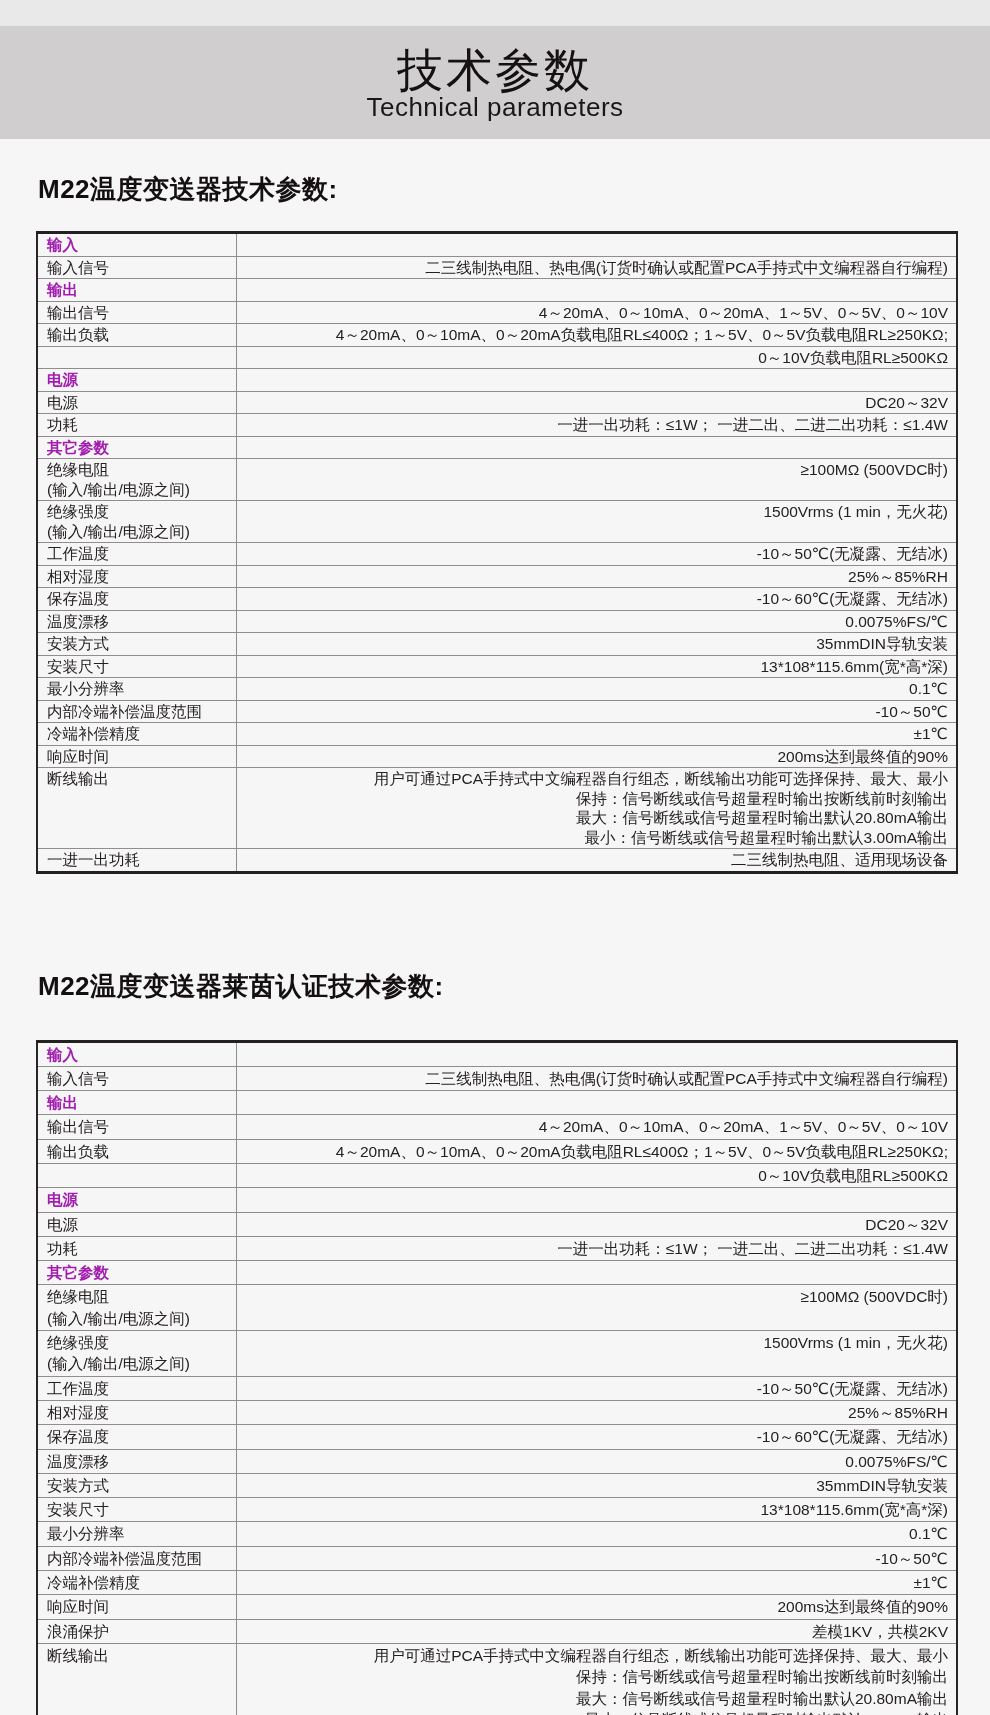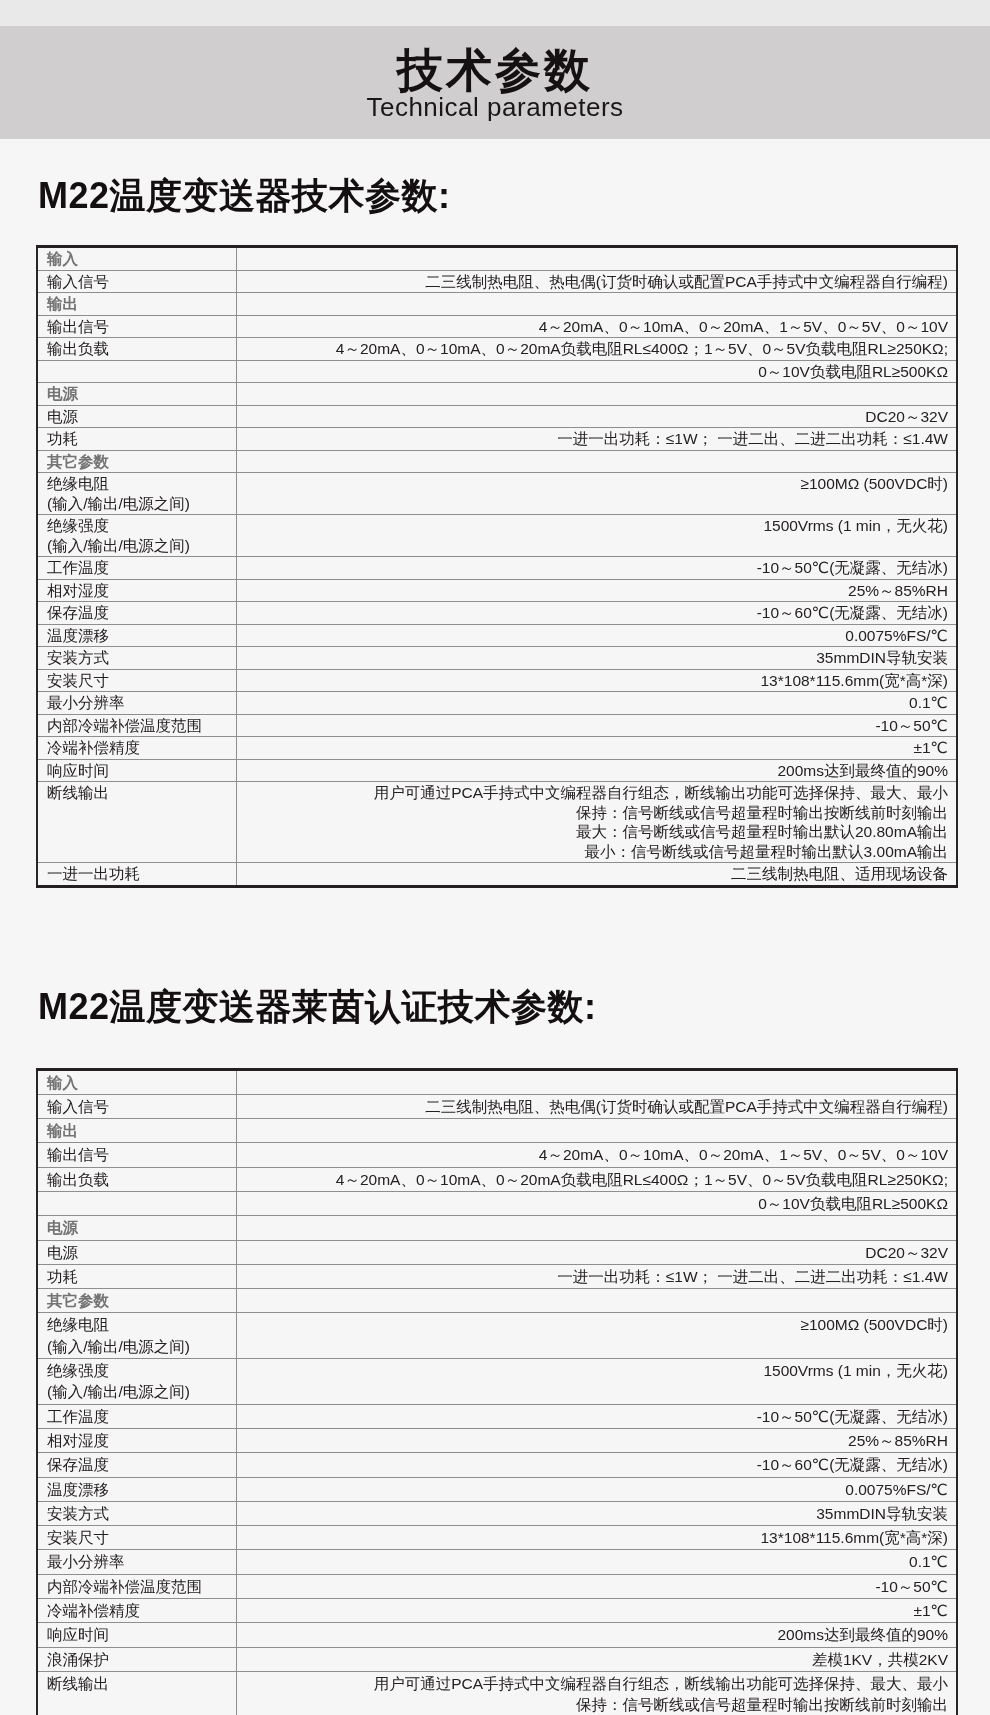--- a/index.html
+++ b/index.html
@@ -25,36 +25,36 @@
     background: #d0cecf;
     display: flex;
     flex-direction: column;
     align-items: center;
     justify-content: center;
   }
   .band .title {
     margin: 0;
     font-size: 46px;
     line-height: 48px;
-    font-weight: bold;
+    font-weight: normal;
     letter-spacing: 3px;
     color: #151113;
   }
   .band .subtitle {
     font-size: 26px;
     line-height: 24px;
     margin-top: 1px;
     letter-spacing: 0.5px;
     color: #1b1719;
   }
   main {
     padding: 0 32px 0 36px;
   }
   .section-heading {
-    font-size: 36px;
+    font-size: 26px;
     font-weight: bold;
     color: #141012;
     letter-spacing: 0.5px;
     margin: 0;
   }
   .section-1 .section-heading { padding: 33px 0 24px 2px; }
   .section-2 .section-heading { padding: 95px 0 36px 2px; }
   table.spec-table {
     border-collapse: collapse;
     table-layout: fixed;
@@ -72,21 +72,21 @@
     vertical-align: top;
     white-space: pre-line;
     overflow: hidden;
     color: #252123;
   }
   .section-1 td { line-height: 19.5px; }
   .section-2 td { line-height: 21.3px; }
   td.value-cell { padding-left: 12px; text-align: right; }
   tr.section-row td.label-cell {
     font-weight: bold;
-    color: #737373;
+    color: #a21caf;
     font-family: Liberation Serif, serif;
   }
 </style>
 </head>
 <body>
 
 <div class="page">
 
   <div class="top-strip"></div>
 

